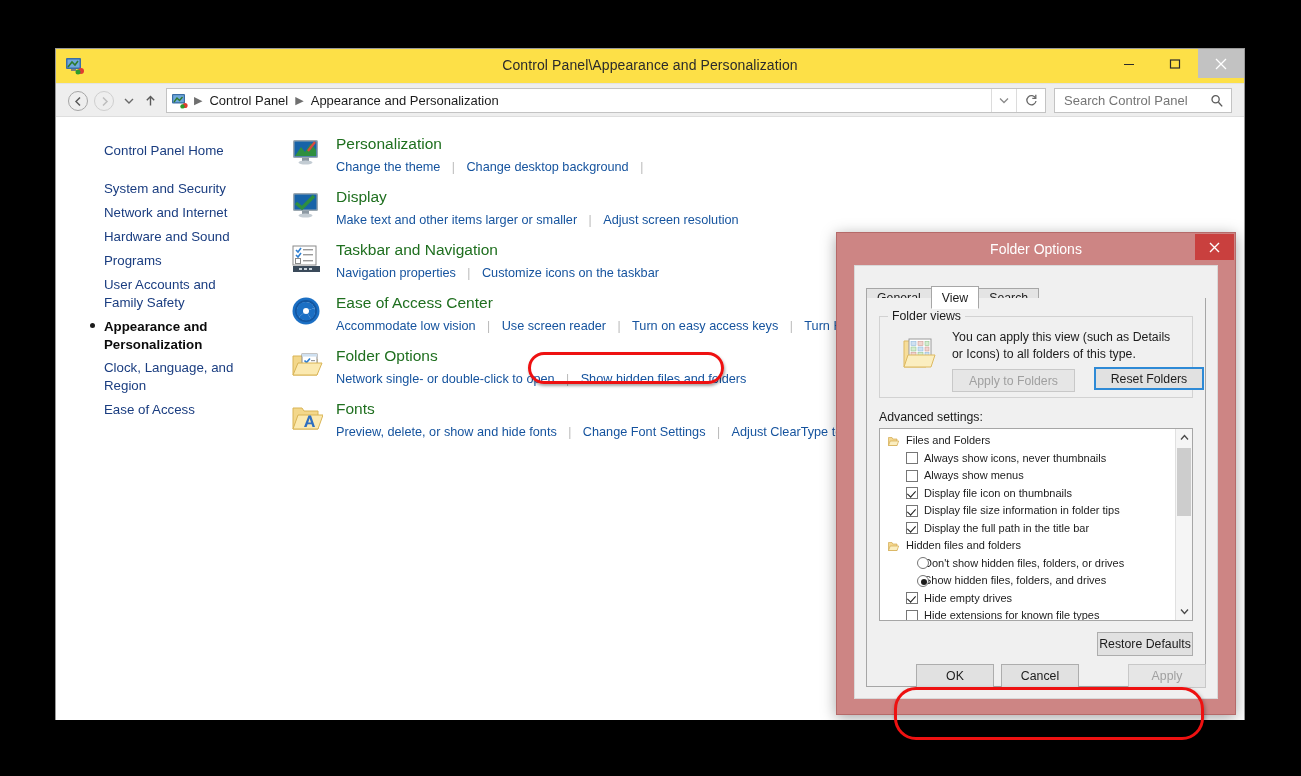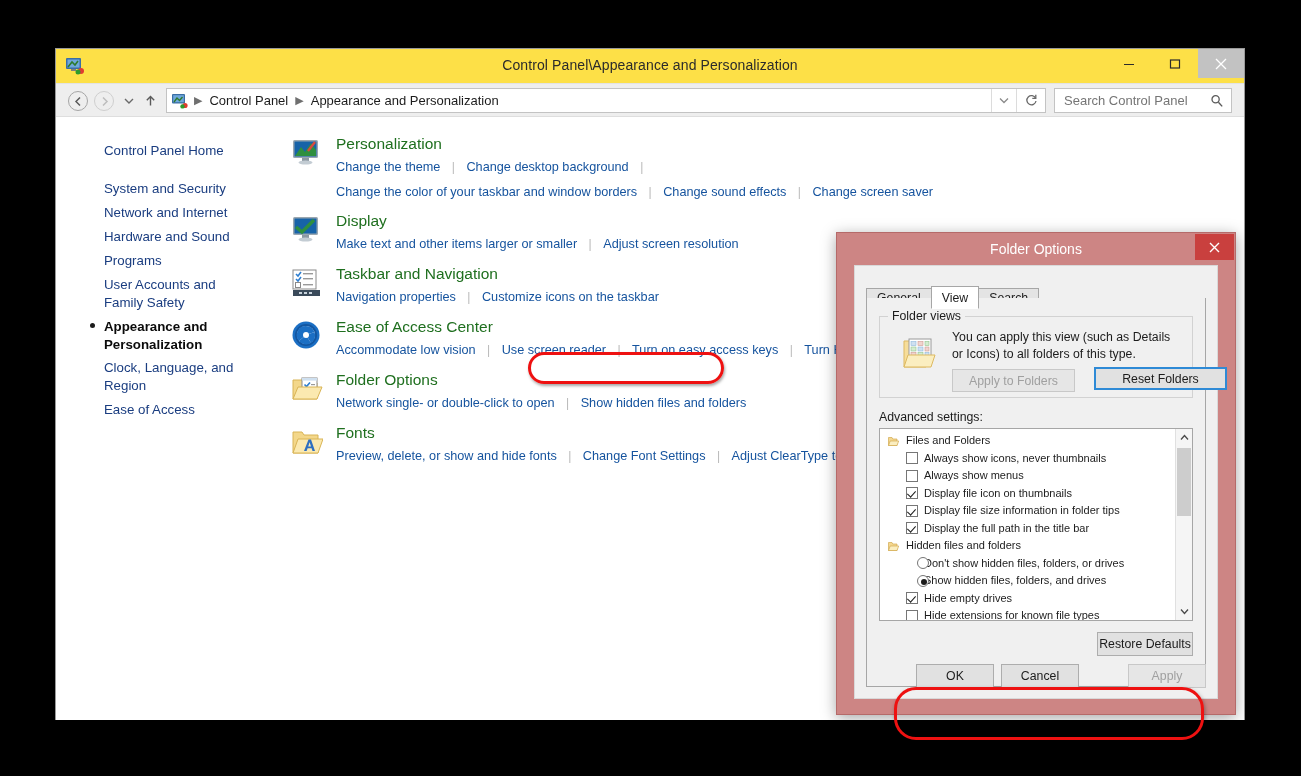--- a/index.html
+++ b/index.html
@@ -299,21 +299,21 @@
     border: 1px solid #adadad;
     font-size: 12.3px;
     color: #1c1c1c;
     display: flex; align-items: center; justify-content: center;
     cursor: default;
     font-family: "Liberation Sans", sans-serif;
   }
   .dlgbtn.disabled { color: #a0a0a0; background: #e6e6e6; border-color: #c8c8c8; }
   .dlgbtn.accent { background: #e1e1e1; border: 2px solid #2e8ad6; }
   #btn-apply-folders { left: 72px; top: 52px; width: 123px; }
-  #btn-reset-folders { left: 214px; top: 50px; width: 133px; }
+  #btn-reset-folders { left: 214px; top: 50px; width: 110px; }
 
   #adv-label {
     position: absolute; left: 12px; top: 112px;
     font-size: 12.3px; color: #1c1c1c;
   }
   #adv-list {
     position: absolute; left: 12px; right: 12px; top: 130px;
     height: 193px;
     background: #ffffff;
     border: 1px solid #a6a6a6;
@@ -548,27 +548,20 @@
             <ellipse cx="14.5" cy="25.5" rx="7" ry="2" fill="#c3ccd3"></ellipse>
           </svg>
         </span>
         <div class="cat-title">Personalization</div>
         <div class="cat-links">
           <div>
             <span class="clink">Change the theme</span>
             <span class="csep">|</span>
             <span class="clink">Change desktop background</span>
             <span class="csep">|</span>
-          </div>
-          <div>
-            <span class="clink">Change the color of your taskbar and window borders</span>
-            <span class="csep">|</span>
-            <span class="clink">Change sound effects</span>
-            <span class="csep">|</span>
-            <span class="clink">Change screen saver</span>
           </div>
         </div>
       </div>
 
       <div class="cat">
         <span class="cat-icon">
           <svg width="32" height="32" viewBox="0 0 32 32">
             <rect x="2" y="3" width="25" height="18" rx="1.5" fill="#9aa7b0"></rect>
             <rect x="3.5" y="4.5" width="22" height="15" fill="#1763a8"></rect>
             <path d="M5 13 L11 18 L23 6" stroke="#2f8f3f" stroke-width="3.4" fill="none"></path>

